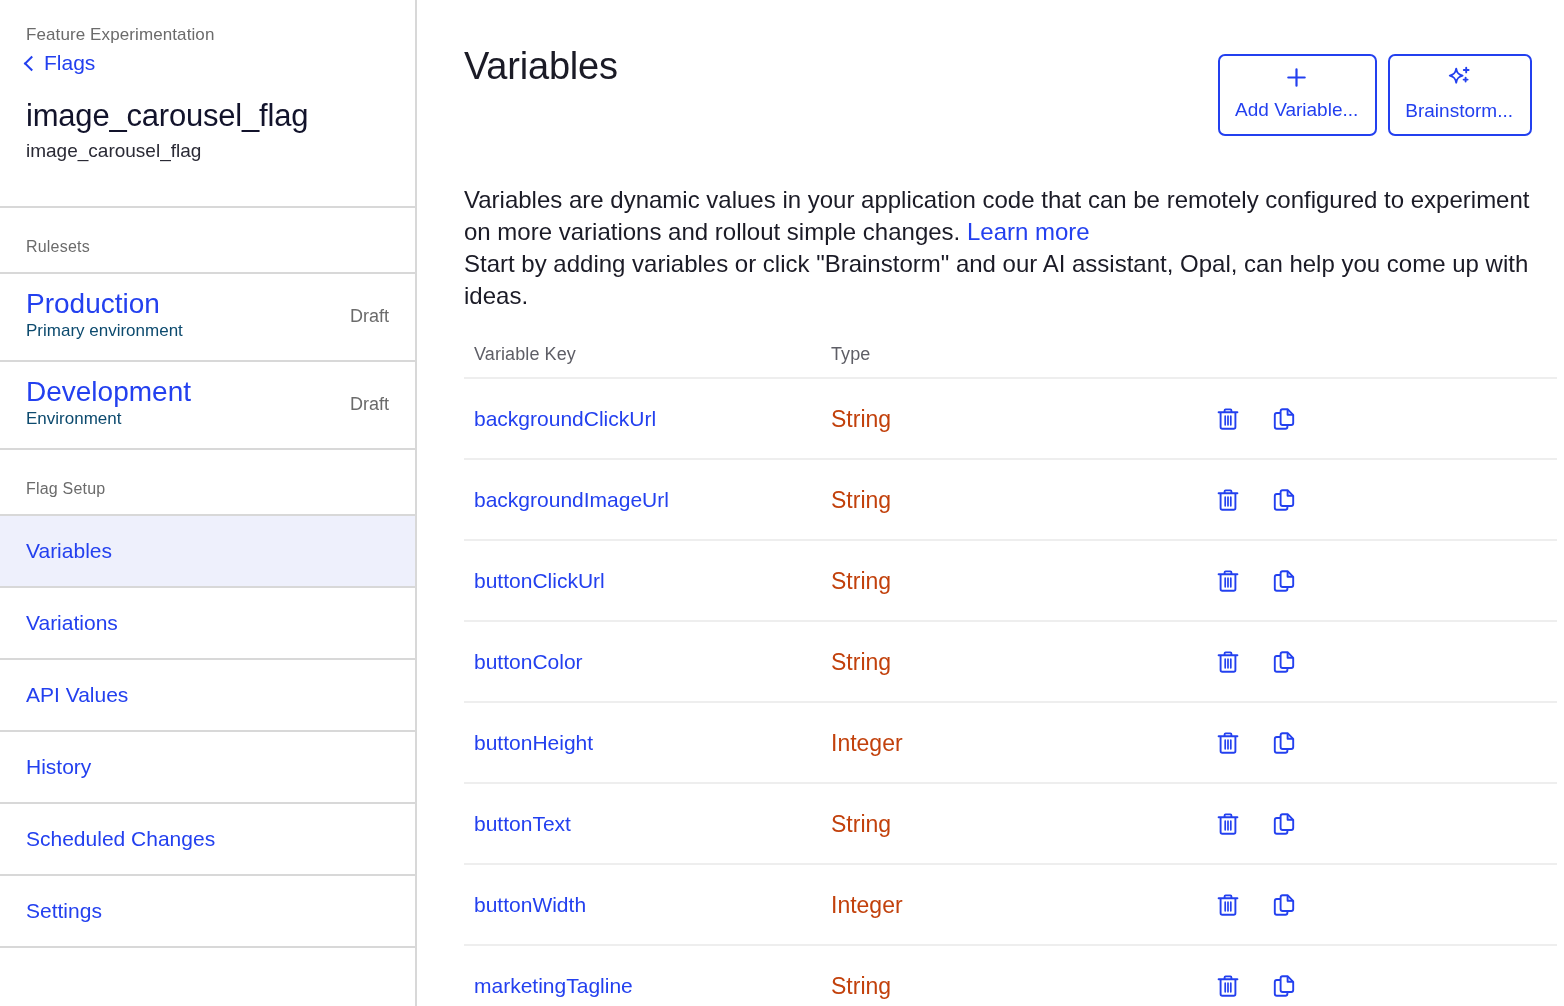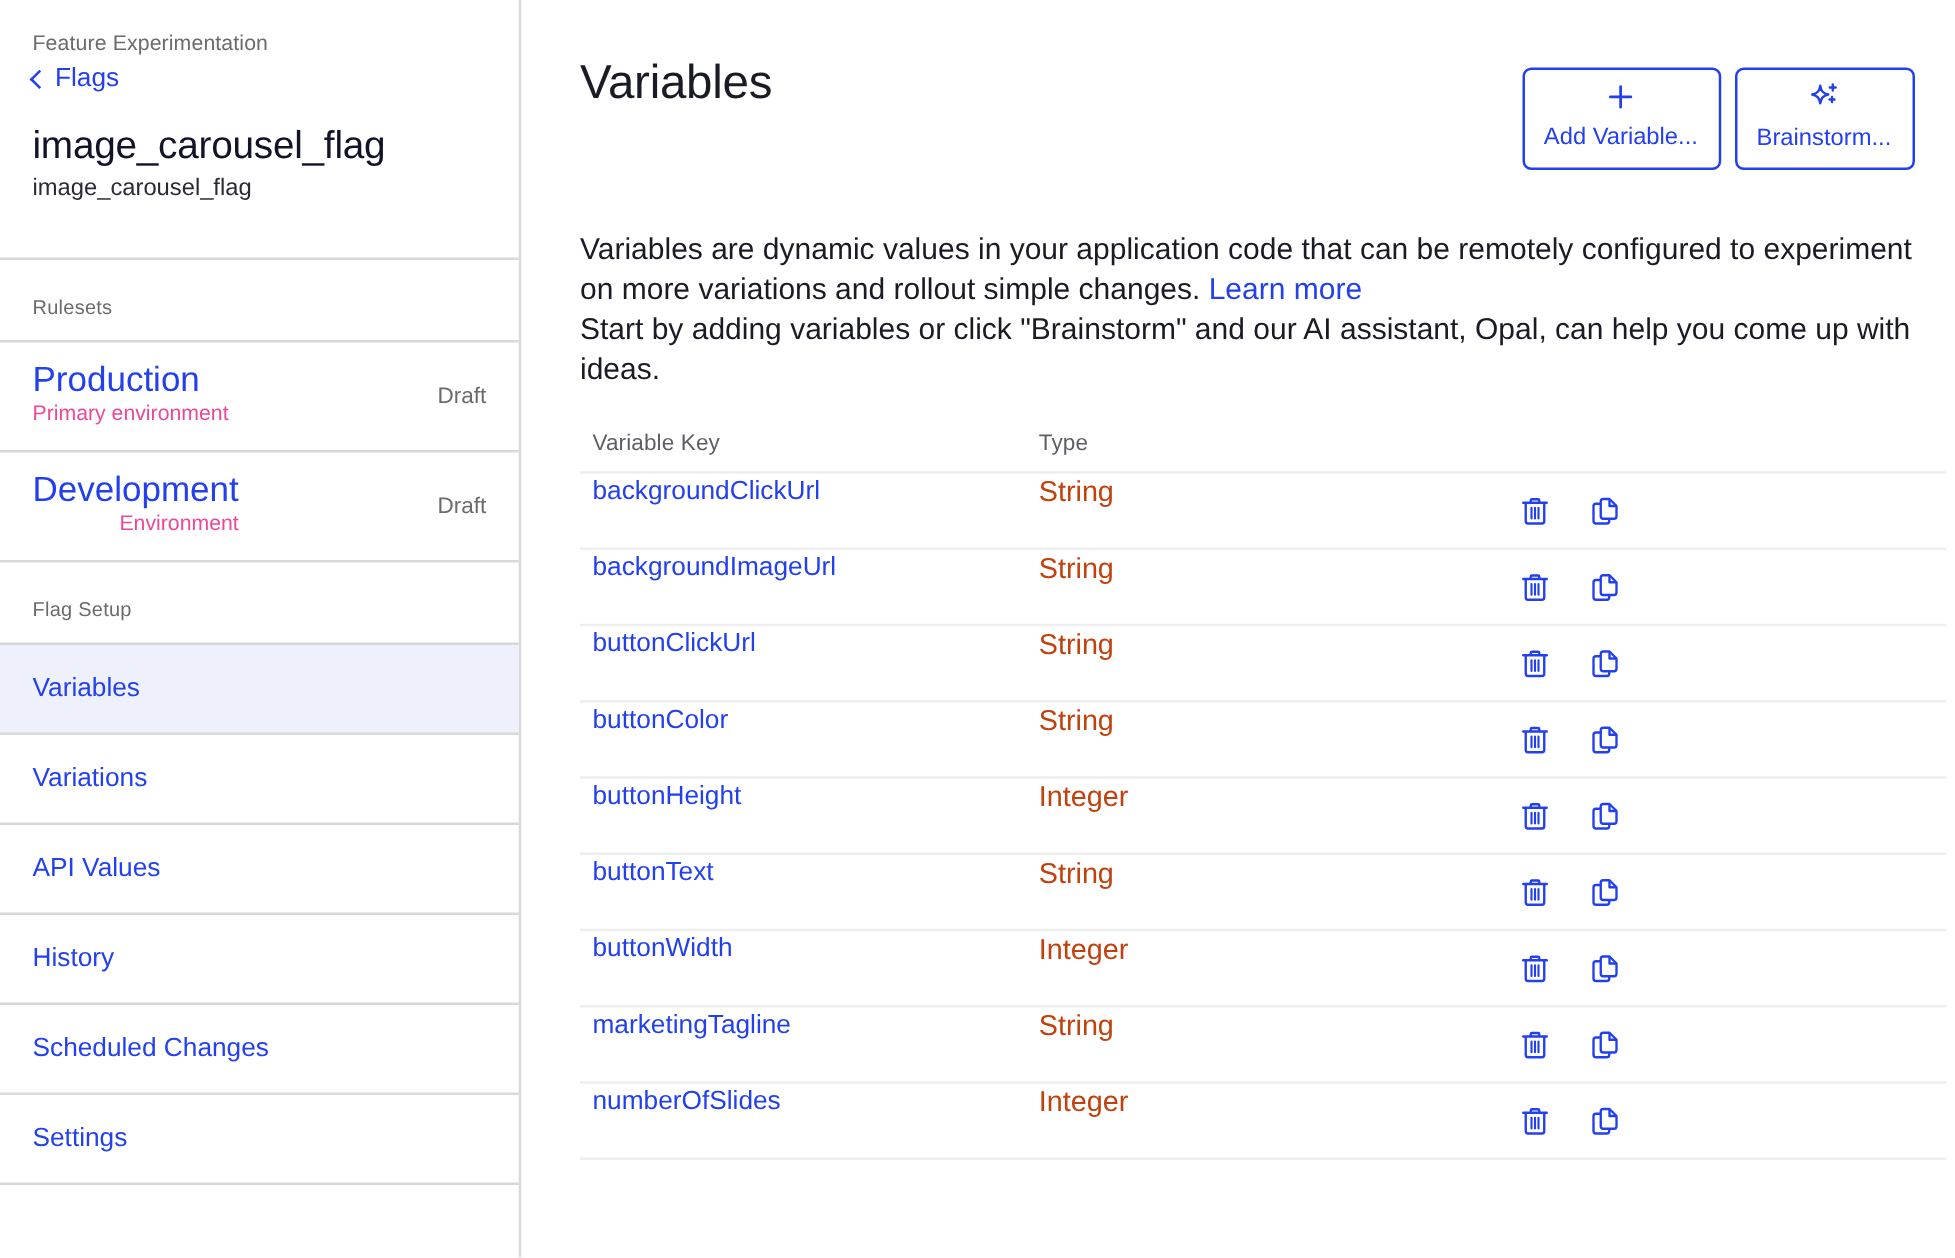--- a/index.html
+++ b/index.html
@@ -76,21 +76,21 @@
   .rule-row {
     display: flex;
     align-items: center;
     justify-content: space-between;
     padding: 16px 26px 18px 26px;
     border-bottom: 2px solid #d8d8d8;
     cursor: pointer;
   }
   .rule-main { display: flex; flex-direction: column; }
   .rule-name { color: #2340ef; font-size: 28px; line-height: 28px; }
-  .rule-sub { color: #ec4899; font-size: 17px; line-height: 23px; margin-top: 1px; text-align: right; }
+  .rule-sub { color: #0c4a6e; font-size: 17px; line-height: 23px; margin-top: 1px; }
   .rule-status { color: #6b6b6b; font-size: 18px; }
 
   .nav-row {
     display: flex;
     align-items: center;
     padding: 22px 26px 22px 26px;
     border-bottom: 2px solid #d8d8d8;
     cursor: pointer;
     font-size: 21px;
     color: #2340ef;
@@ -159,21 +159,22 @@
     font-size: 18px;
     color: #5e5e66;
     letter-spacing: .1px;
   }
   .col-key   { width: 357px; flex: 0 0 357px; }
   .col-type  { width: 380px; flex: 0 0 380px; }
   .col-act   { flex: 1 1 auto; display: flex; align-items: center; gap: 22px; }
 
   .tr {
     display: flex;
-    height: 61px;
+    align-items: center;
+    height: 81px;
     padding-left: 10px;
     border-bottom: 2px solid #eeeeee;
   }
   .cell-key {
     font-size: 21px;
     color: #2340ef;
     cursor: pointer;
     line-height: 28px;
   }
   .cell-type {

